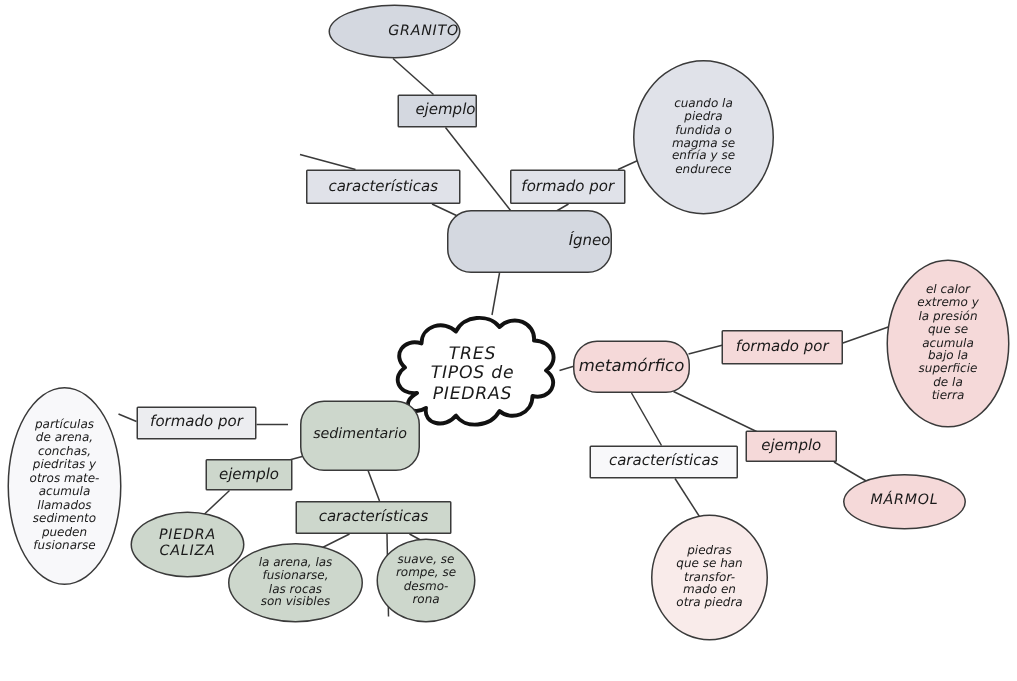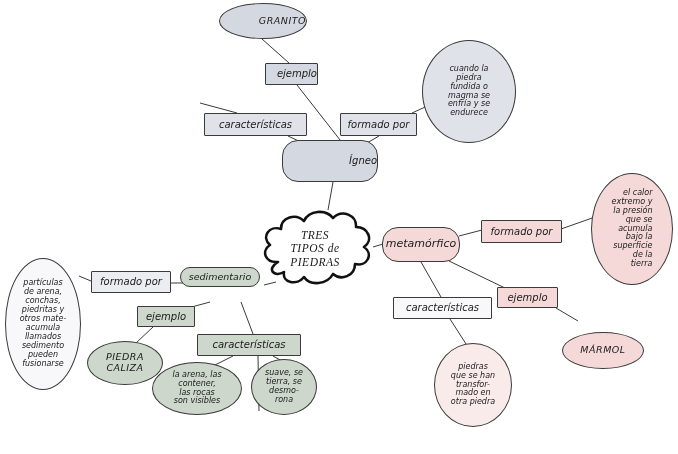--- a/index.html
+++ b/index.html
@@ -19,27 +19,27 @@
   .rel{border-radius:1px;}
   .txt{white-space:pre-line;line-height:1.12;}
   .small{font-size:8px;}
   .label{font-size:10px;}
   .caps{font-size:9.5px;letter-spacing:0.5px;}
   .fill-igneo{background:var(--igneo-fill);justify-content:flex-end;}
   .fill-igneo-light{background:var(--igneo-light);}
   .fill-white{background:var(--white-fill);}
   .fill-neutral{background:var(--neutral-light);}
   .fill-sed{background:var(--sed-fill);}
-  .fill-met{background:var(--met-fill);text-align:right;}
+  .fill-met{background:var(--met-fill);}
   .fill-met-light{background:var(--met-light);}
   .cloud{position:absolute;left:256px;top:206px;width:118px;height:86px;}
   .cloud svg{position:absolute;left:0;top:0;}
   .cloud-text{position:absolute;left:0;top:0;right:0;bottom:0;display:flex;align-items:center;
               justify-content:center;text-align:center;font-size:11.5px;line-height:1.15;
-              white-space:pre-line;letter-spacing:0.5px;font-family:Liberation Serif, serif;}
+              white-space:pre-line;letter-spacing:0.5px;}
 </style>
 </head>
 <body>
 
 <div class="canvas">
 
   <svg class="edges" width="678" height="454">
     <line x1="262" y1="39" x2="289" y2="63"></line>
     <line x1="297" y1="85" x2="344" y2="145"></line>
     <line x1="200" y1="103" x2="237" y2="113"></line>
@@ -84,21 +84,21 @@
 
   <div class="node ellipse fill-igneo-light" style="left:422px;top:40px;width:94px;height:103px">
     <span class="txt small">cuando la
 piedra
 fundida o
 magma se
 enfría y se
 endurece</span>
   </div>
 
-  <div class="node stadium fill-igneo" style="left:282px;top:140px;width:96px;height:42px">
+  <div class="node stadium fill-igneo" style="left:298px;top:140px;width:110px;height:42px">
     <span class="txt label">Ígneo</span>
   </div>
 
   <div class="cloud">
     <svg width="118" height="86" viewBox="0 0 118 86">
       <path d="M 22,56 C 9,57 5,45 14,39 C 5,31 13,19 25,23 C 25,11 40,7 48,15
                C 53,4 70,3 77,12 C 86,3 101,9 100,21 C 112,21 118,34 108,41
                C 118,48 111,61 99,58 C 99,70 85,75 77,68 C 71,79 54,80 48,71
                C 41,80 26,77 28,66 C 18,72 10,63 22,56 Z" fill="#ffffff" stroke="#111111" stroke-width="2.6" stroke-linejoin="round"></path>
     </svg>
@@ -117,47 +117,47 @@
 llamados
 sedimento
 pueden
 fusionarse</span>
   </div>
 
   <div class="node rel fill-neutral" style="left:91px;top:271px;width:80px;height:22px">
     <span class="txt label">formado por</span>
   </div>
 
-  <div class="node stadium fill-sed" style="left:180px;top:267px;width:80px;height:20px">
+  <div class="node stadium fill-sed" style="left:200px;top:267px;width:80px;height:47px">
     <span class="txt label" style="font-size:9.5px">sedimentario</span>
   </div>
 
   <div class="node rel fill-sed" style="left:137px;top:306px;width:58px;height:21px">
     <span class="txt label">ejemplo</span>
   </div>
 
   <div class="node ellipse fill-sed" style="left:87px;top:341px;width:76px;height:44px">
     <span class="txt caps">PIEDRA
 CALIZA</span>
   </div>
 
   <div class="node rel fill-sed" style="left:197px;top:334px;width:104px;height:22px">
     <span class="txt label">características</span>
   </div>
 
   <div class="node ellipse fill-sed" style="left:152px;top:362px;width:90px;height:53px">
     <span class="txt small">la arena, las
-contener,
+fusionarse,
 las rocas
 son visibles</span>
   </div>
 
   <div class="node ellipse fill-sed" style="left:251px;top:359px;width:66px;height:56px">
     <span class="txt small">suave, se
-tierra, se
+rompe, se
 desmo-
 rona</span>
   </div>
 
 
   <div class="node stadium fill-met" style="left:382px;top:227px;width:78px;height:35px">
     <span class="txt label" style="font-size:11px">metamórfico</span>
   </div>
 
   <div class="node rel fill-met" style="left:481px;top:220px;width:81px;height:23px">
@@ -173,21 +173,21 @@
 bajo la
 superficie
 de la
 tierra</span>
   </div>
 
   <div class="node rel fill-met" style="left:497px;top:287px;width:61px;height:21px">
     <span class="txt label">ejemplo</span>
   </div>
 
-  <div class="node ellipse fill-met" style="left:562px;top:332px;width:82px;height:37px">
+  <div class="node ellipse fill-met" style="left:562px;top:316px;width:82px;height:37px">
     <span class="txt caps">MÁRMOL</span>
   </div>
 
   <div class="node rel fill-white" style="left:393px;top:297px;width:99px;height:22px">
     <span class="txt label">características</span>
   </div>
 
   <div class="node ellipse fill-met-light" style="left:434px;top:343px;width:78px;height:84px">
     <span class="txt small">piedras
 que se han

